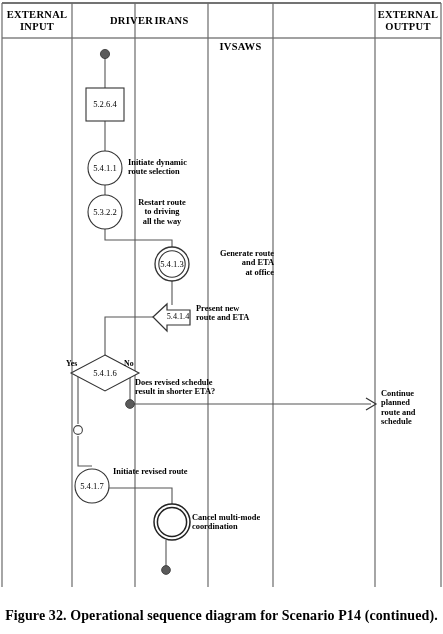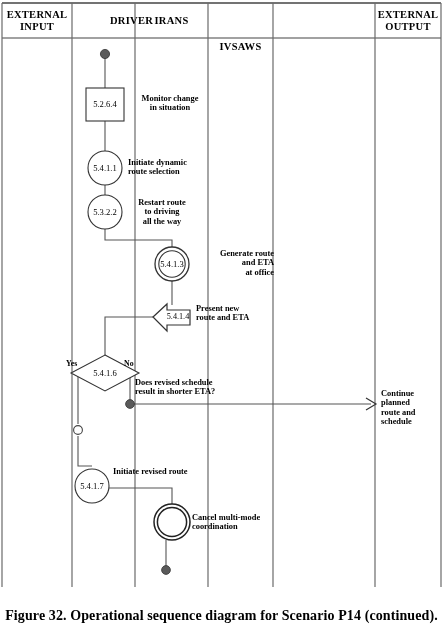--- a/index.html
+++ b/index.html
@@ -174,22 +174,20 @@
 OUTPUT</div>
 
   <div class="node-label" style="left:86px; top:100px; width:38px;">5.2.6.4</div>
   <div class="node-label" style="left:86px; top:164px; width:38px;">5.4.1.1</div>
   <div class="node-label" style="left:86px; top:208px; width:38px;">5.3.2.2</div>
   <div class="node-label" style="left:153px; top:260px; width:38px;">5.4.1.3</div>
   <div class="node-label" style="left:163px; top:313px; width:30px; font-size:8.2px;">5.4.1.4</div>
   <div class="node-label" style="left:86px; top:369px; width:38px;">5.4.1.6</div>
   <div class="node-label" style="left:73px; top:482px; width:38px;">5.4.1.7</div>
 
-  <div class="ann center" style="left:131px; top:94px; width:78px;">Monitor change
-in situation</div>
   <div class="ann left" style="left:128px; top:158px; width:86px;">Initiate dynamic
 route selection</div>
   <div class="ann center" style="left:126px; top:198px; width:72px;">Restart route
 to driving
 all the way</div>
   <div class="ann center" style="left:196px; top:249px; width:78px;text-align:right;">Generate route
 and ETA
 at office</div>
   <div class="ann left" style="left:196px; top:304px; width:82px;">Present new
 route and ETA</div>

